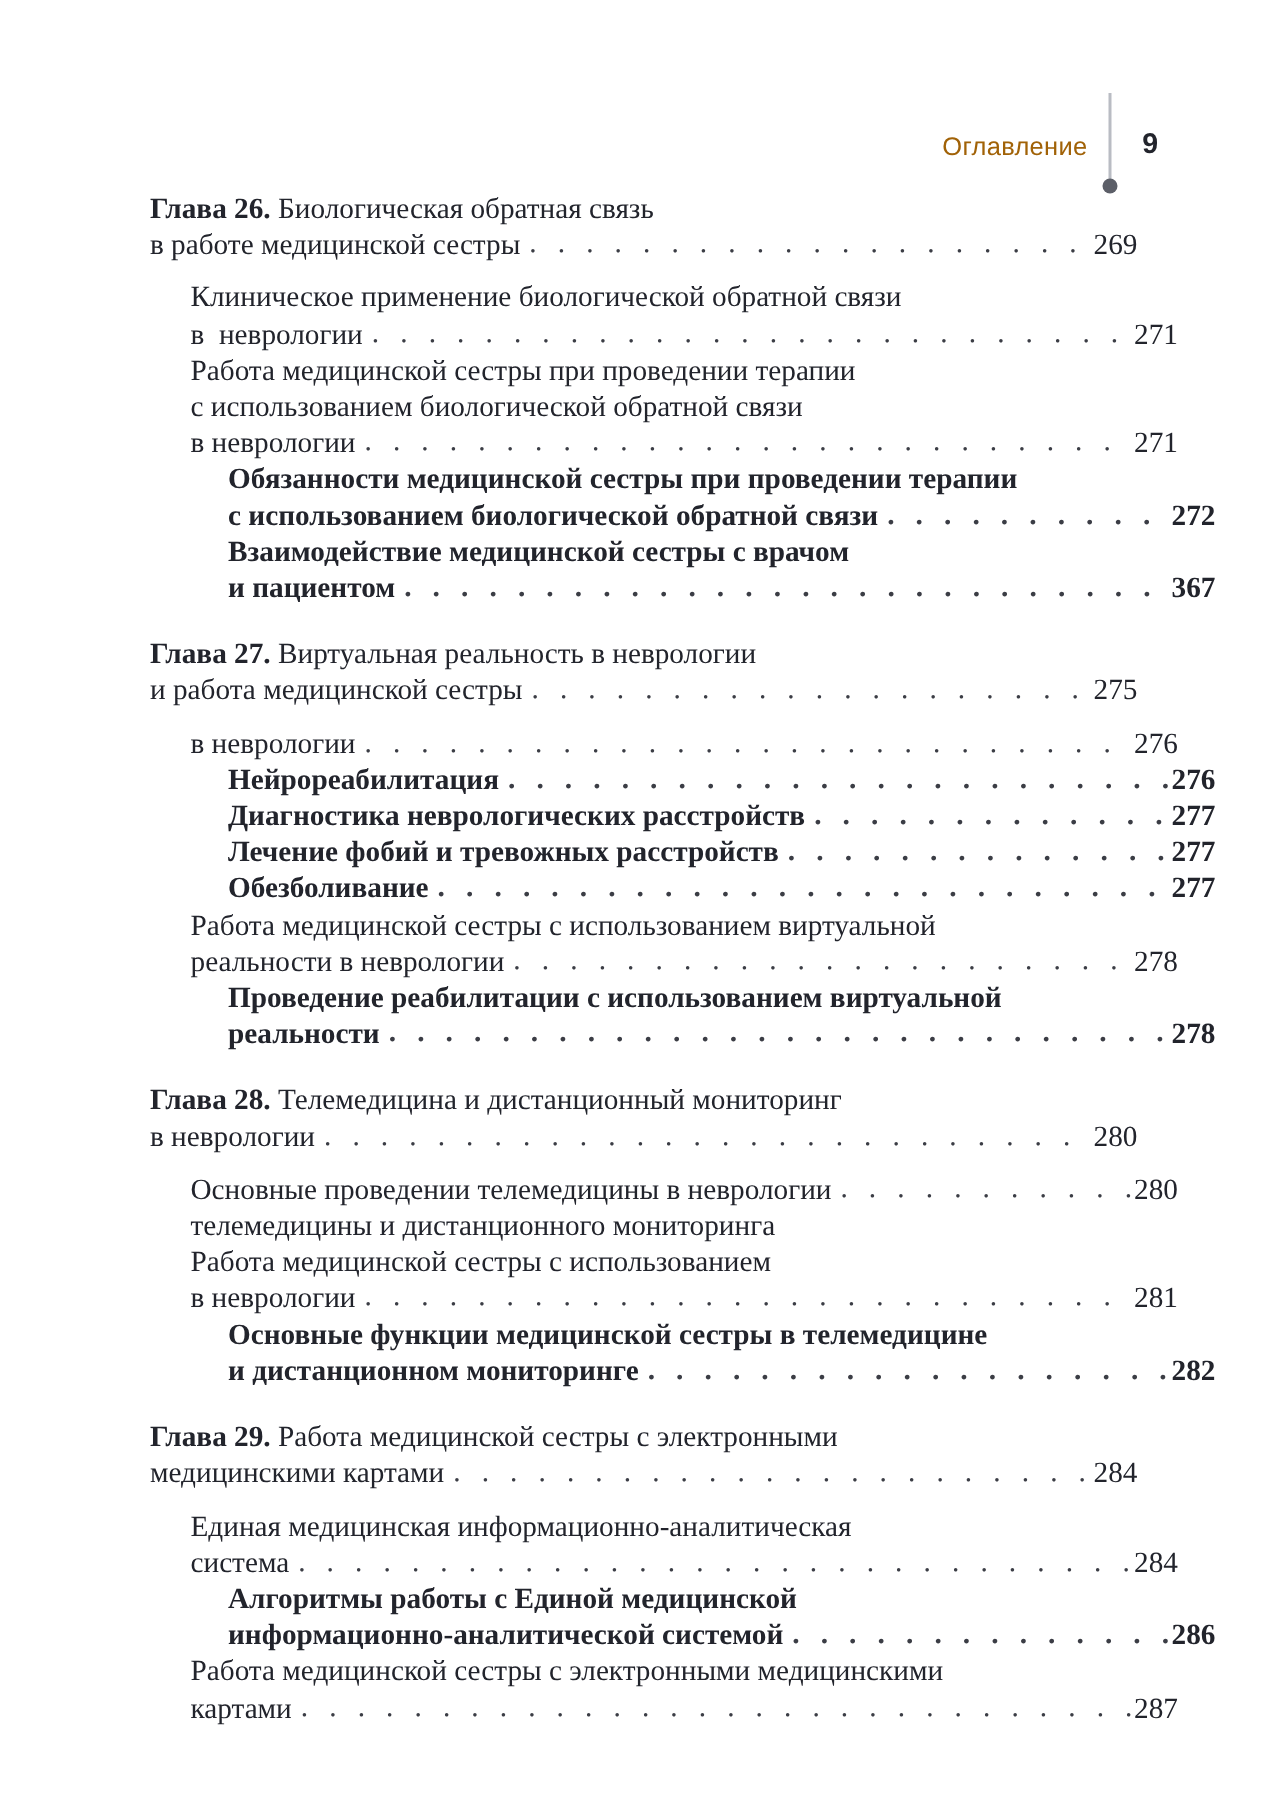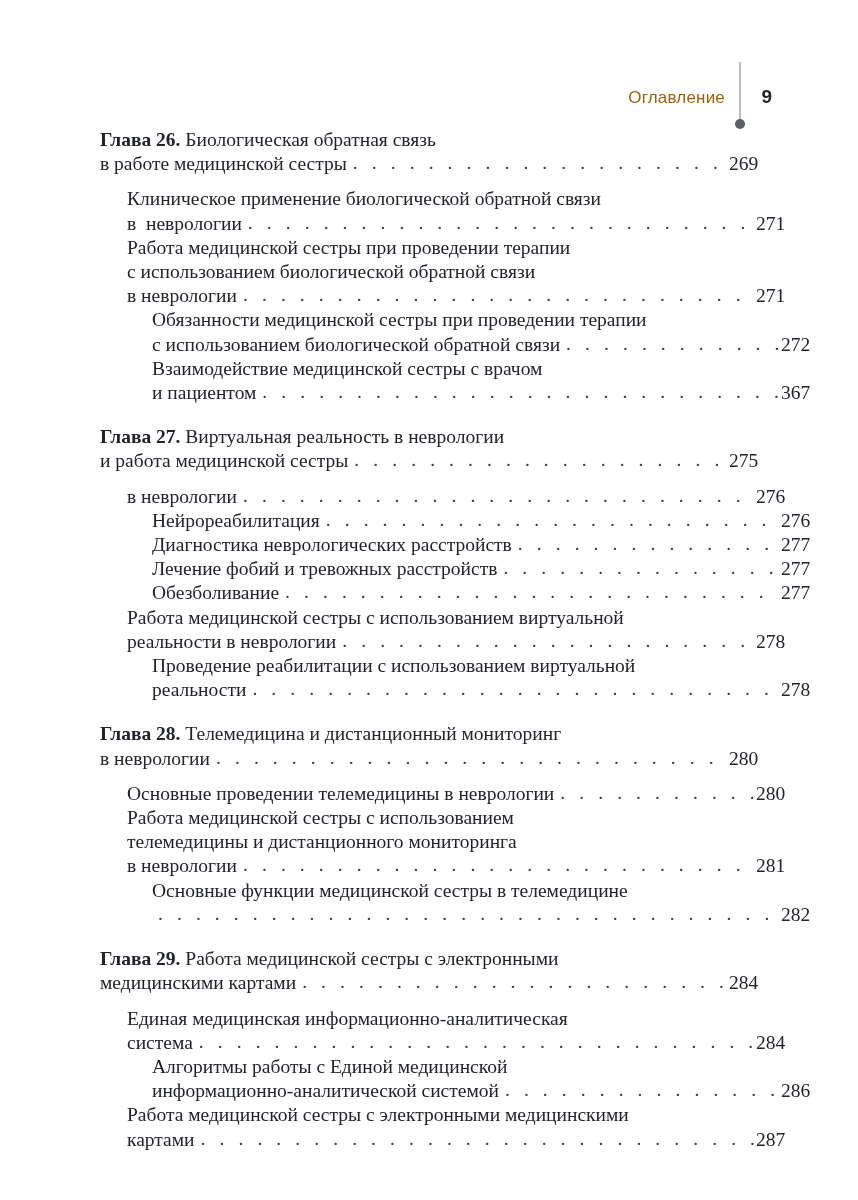--- a/index.html
+++ b/index.html
@@ -72,21 +72,21 @@
   .chapter-block:last-child { margin-bottom: 0; }
 
   .entry {
     position: relative;
     font-size: 19.5px;
     line-height: 24.2px;
     width: 100%;
   }
   .entry.lvl0 { padding-left: 0px; }
   .entry.lvl1 { padding-left: 27px; }
-  .entry.lvl2 { padding-left: 52px; }
+  .entry.lvl2 { padding-left: 52px; font-weight: bold; }
 
   .entry.chapter-head { margin-bottom: 11px; }
   .entry.chapter-head .line-text { font-size: 19.5px; }
   .chapter-num { font-weight: bold; }
 
   
   .line {
     display: block;
     position: relative;
     white-space: nowrap;
@@ -240,31 +240,32 @@
         </span>
       </div>
       <div class="entry lvl1">
         <span class="line with-leader">
           <span class="line-text">Основные проведении телемедицины в неврологии</span>
           <span class="leader">. . . . . . . . . . . . . . . . . . . . . . . . . . . . . . . . . . . . . . . . . . . . . . . . . . . . . . . . . . . . . . . . . . . . . . . . . . . . . . . . . . . . . . . . . . . . . . . . . . . . . . . . . . . . . . . . . . . . . . . . </span>
           <span class="pageno">280</span>
         </span>
       </div>
       <div class="entry lvl1">
+        <span class="line"><span class="line-text">телемедицины и дистанционного мониторинга</span></span>
         <span class="line"><span class="line-text">Работа медицинской сестры с использованием</span></span>
-        <span class="line"><span class="line-text">телемедицины и дистанционного мониторинга</span></span>
         <span class="line with-leader">
           <span class="line-text">в неврологии</span>
           <span class="leader">. . . . . . . . . . . . . . . . . . . . . . . . . . . . . . . . . . . . . . . . . . . . . . . . . . . . . . . . . . . . . . . . . . . . . . . . . . . . . . . . . . . . . . . . . . . . . . . . . . . . . . . . . . . . . . . . . . . . . . . . </span>
           <span class="pageno">281</span>
         </span>
       </div>
       <div class="entry lvl2">
         <span class="line"><span class="line-text">Основные функции медицинской сестры в телемедицине</span></span>
         <span class="line with-leader">
+          <span class="line-text">и дистанционном мониторинге</span>
           <span class="leader">. . . . . . . . . . . . . . . . . . . . . . . . . . . . . . . . . . . . . . . . . . . . . . . . . . . . . . . . . . . . . . . . . . . . . . . . . . . . . . . . . . . . . . . . . . . . . . . . . . . . . . . . . . . . . . . . . . . . . . . . </span>
           <span class="pageno">282</span>
         </span>
       </div>
     </div>
     <div class="chapter-block">
       <div class="entry lvl0 chapter-head">
         <span class="line"><span class="line-text"><span class="chapter-num">Глава 29. </span>Работа медицинской сестры с электронными</span></span>
         <span class="line with-leader">
           <span class="line-text">медицинскими картами</span>

